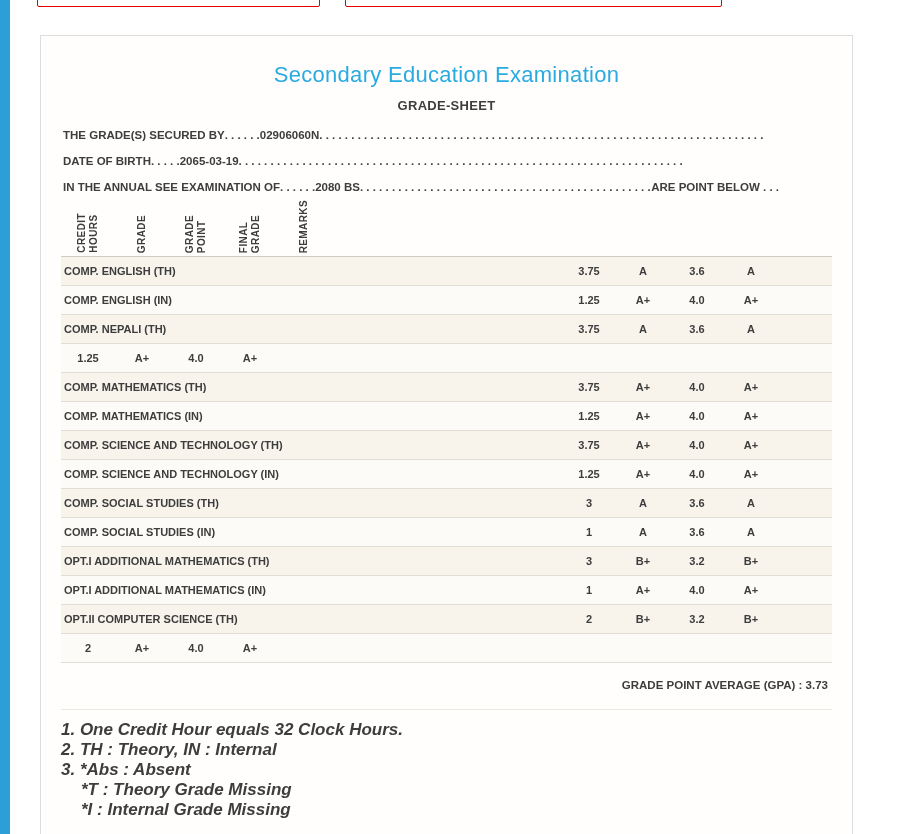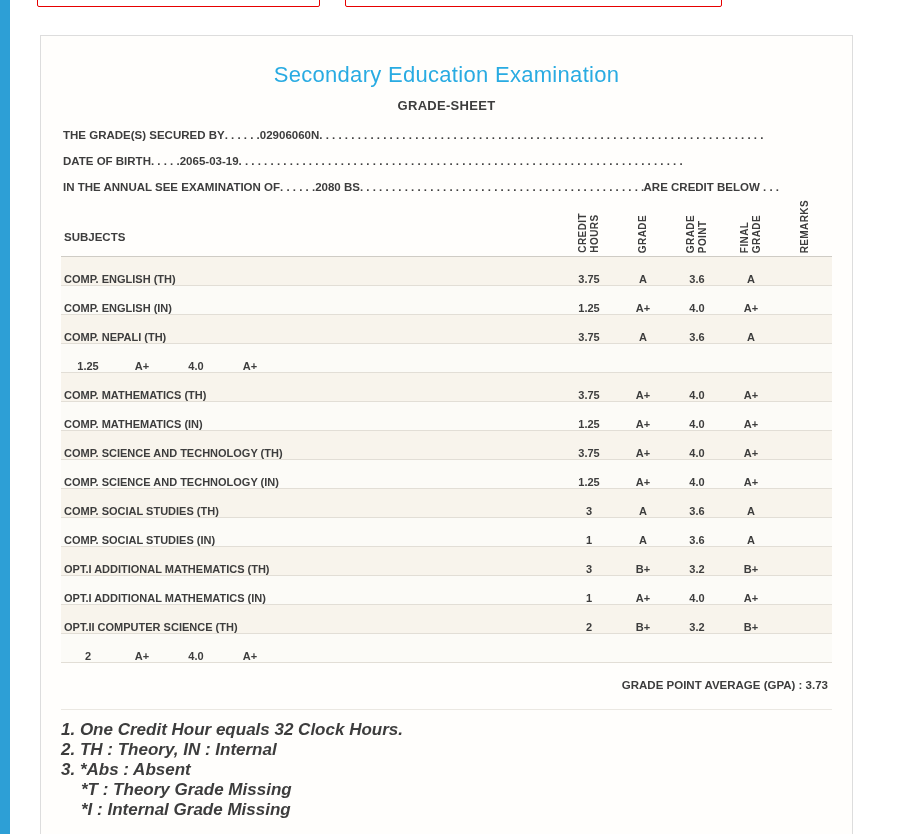--- a/index.html
+++ b/index.html
@@ -97,21 +97,21 @@
     transform: rotate(180deg);
     white-space: pre-line;
     font-size: 10px;
     font-weight: 700;
     line-height: 12px;
     letter-spacing: 0.4px;
   }
 
   .tr {
     display: flex;
-    align-items: flex-end;
+    align-items: center;
     height: 29px;
     border-bottom: 1px solid var(--row-border, #e2ded6);
   }
   .tr:nth-child(odd)  { background: var(--row-odd,  #f8f4ec); }
   .tr:nth-child(even) { background: var(--row-even, #fcfbf7); }
   .td-sub { flex: 1; padding-left: 3px; font-size: 11px; font-weight: 700; }
   .td-n   { width: 54px; text-align: center; font-size: 11px; font-weight: 700; }
 
   .gpa {
     margin-top: 16px;
@@ -159,27 +159,26 @@
         <span>DATE OF BIRTH</span>
         <span>. . . . .</span>
         <span>2065-03-19</span>
         <span class="fill">. . . . . . . . . . . . . . . . . . . . . . . . . . . . . . . . . . . . . . . . . . . . . . . . . . . . . . . . . . . . . . . . . . . . . .</span>
       </div>
       <div class="info-line">
         <span>IN THE ANNUAL SEE EXAMINATION OF</span>
         <span>. . . . . .</span>
         <span>2080 BS</span>
         <span class="fill">. . . . . . . . . . . . . . . . . . . . . . . . . . . . . . . . . . . . . . . . . . . . . . . . . . . . . . . . . . . . . . . . . . . . . .</span>
-        <span>ARE CREDIT BELOW . . .</span>
+        <span>ARE POINT BELOW . . .</span>
       </div>
     </div>
 
   <div class="grades-table">
     <div class="thead">
-      <div class="th-sub">SUBJECTS</div>
       <div class="th-col">
         <span class="rot">CREDIT
 HOURS</span>
       </div>
       <div class="th-col">
         <span class="rot">GRADE</span>
       </div>
       <div class="th-col">
         <span class="rot">GRADE
 POINT</span>

